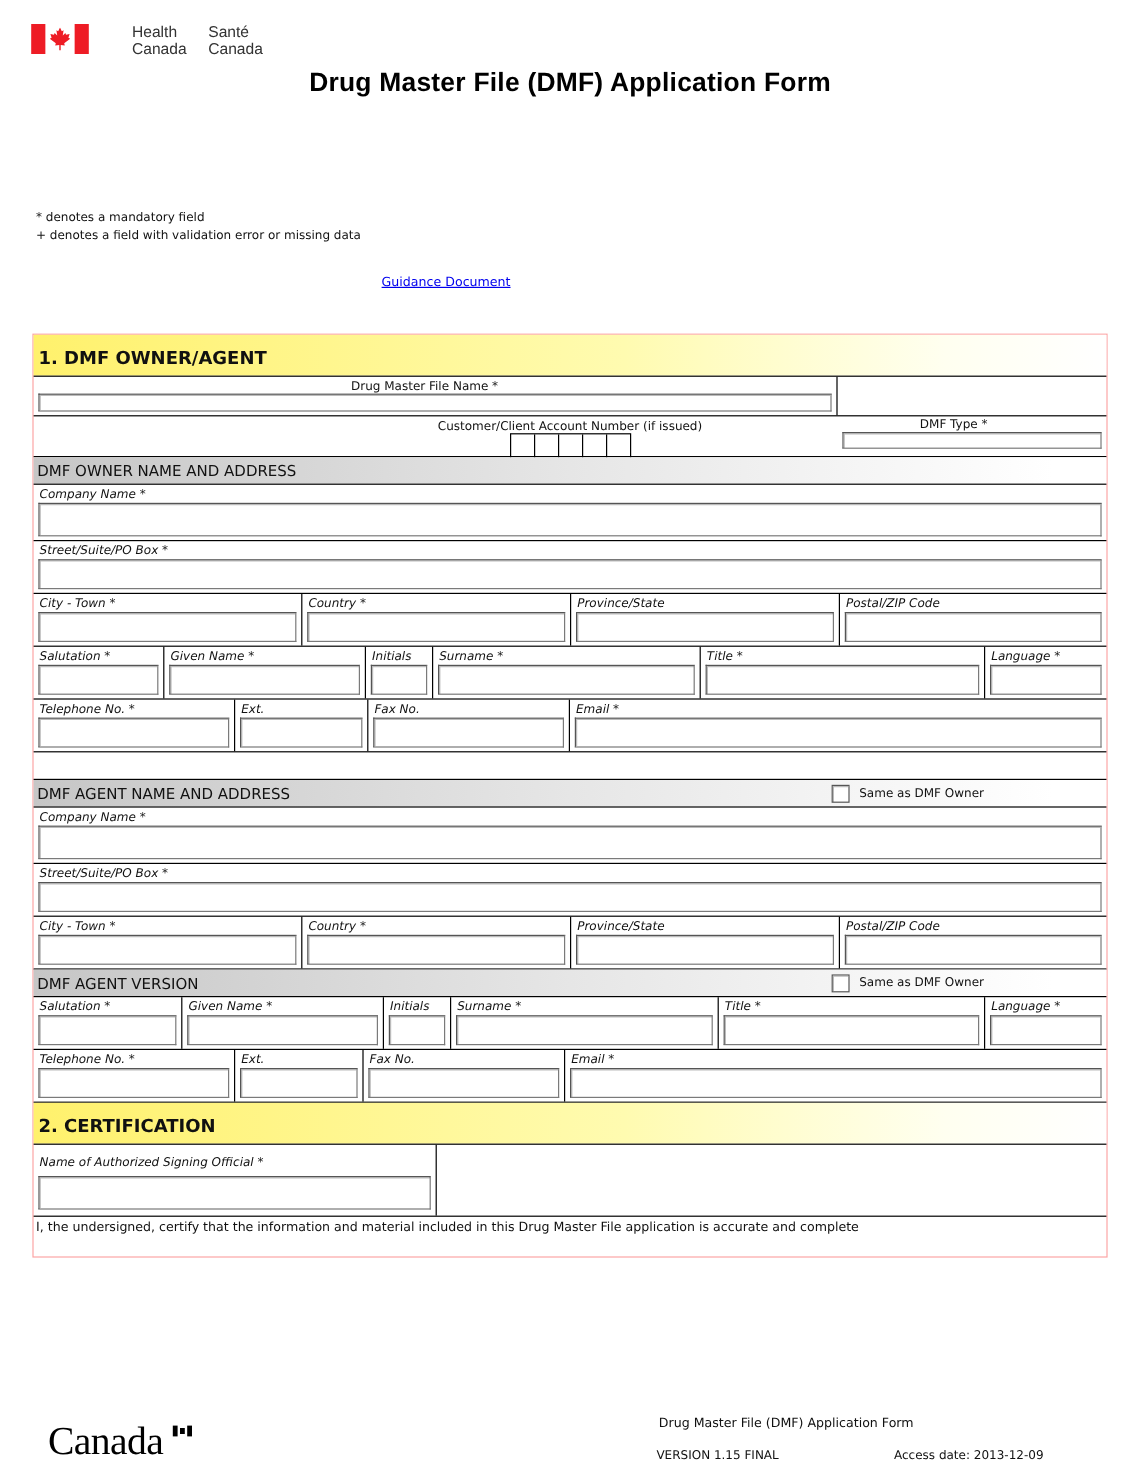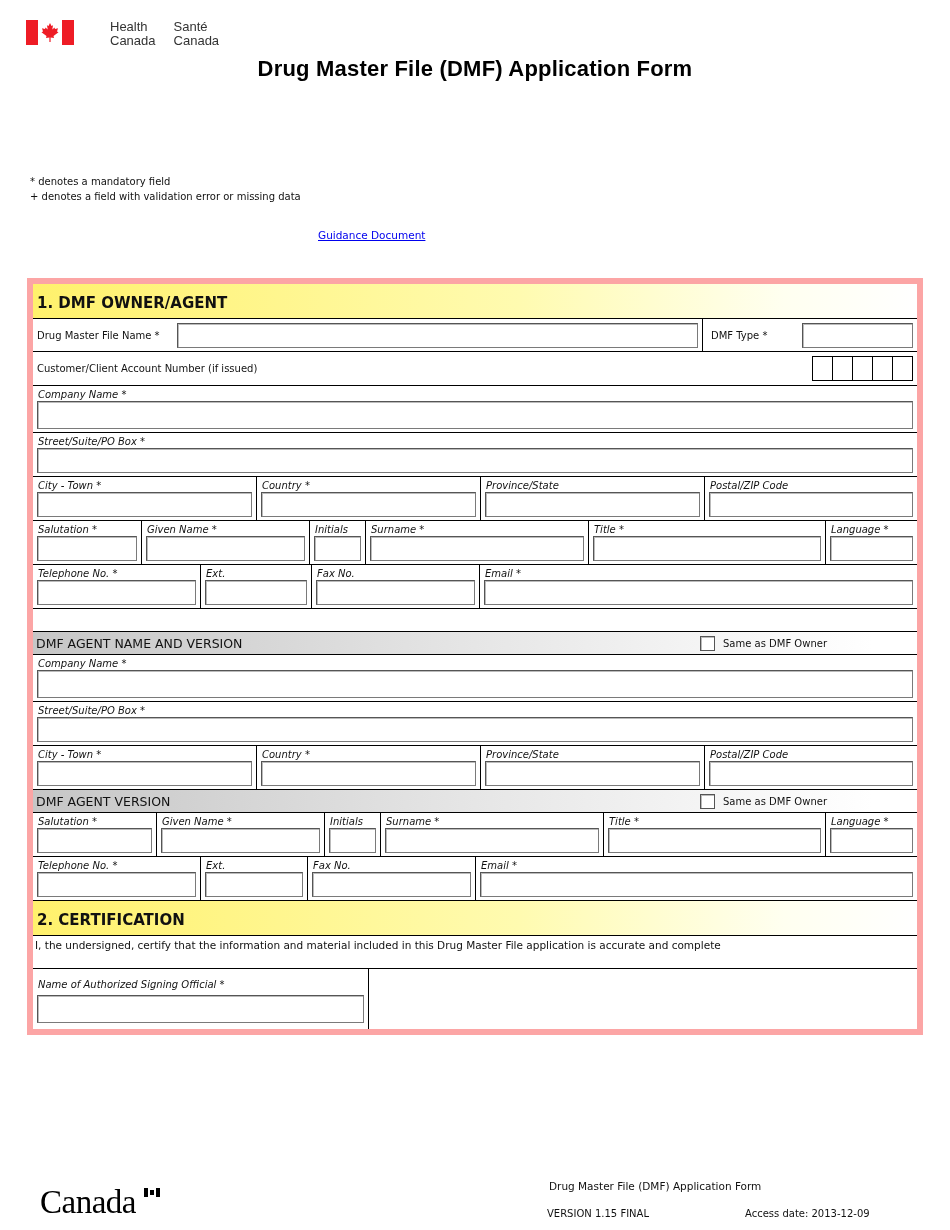--- a/index.html
+++ b/index.html
@@ -12,35 +12,35 @@
   .flag .mid { width: 24px; height: 25px; background: #fff; position: relative; }
   .flag .mid svg { position: absolute; left: 3px; top: 3px; }
   .wordmark { font-family: "Liberation Sans", sans-serif; font-size: 13px; line-height: 14px; color: #333; margin-left: 36px; }
   .wordmark.fr { margin-left: 18px; }
 
   .title { position: absolute; left: 0; width: 950px; top: 56px; text-align: center; font-family: "Liberation Sans", sans-serif; font-weight: bold; font-size: 22px; color: #000; letter-spacing: 0.2px; }
 
   .notes { position: absolute; left: 30px; top: 174px; font-size: 10px; line-height: 15px; color: #111; }
   .guidance { position: absolute; left: 318px; top: 229px; font-size: 10.5px; color: #0000ee; text-decoration: underline; cursor: pointer; }
 
-  .form { position: absolute; left: 27px; top: 278px; width: 896px; border: 6px solid #fca5a5; }
+  .form { position: absolute; left: 27px; top: 278px; width: 896px; border: 1px solid #fca5a5; }
   .row { display: flex; border-bottom: 1px solid #000; position: relative; }
   .row:last-child { border-bottom: none; }
   .sec-head { height: 35px; background: linear-gradient(to right, #fff16c 0%, #fffbb0 55%, #fffff0 85%, #ffffff 100%); font-weight: bold; font-size: 15px; padding: 10px 0 0 4px; }
   .sub-head { height: 23px; background: linear-gradient(to right, #c6c6c6 0%, #e6e6e6 50%, #ffffff 95%); font-size: 12.5px; padding: 4px 0 0 3px; align-items: flex-start; }
   .cell { border-right: 1px solid #000; padding: 2px 4px 3px 4px; font-size: 10px; }
   .cell:last-child { border-right: none; }
   .cell .lbl { display: block; height: 13px; line-height: 13px; padding-left: 1px; font-style: italic; }
   .inp { width: 100%; height: 25px; border: 1px solid #7a7a7a; border-top-color: #555; border-left-color: #555; box-shadow: inset 1px 1px 0 #bbb; background: #fff; font-size: 11px; padding: 0 4px; }
   .inp.tall { height: 28px; }
-  .inline-cell { display: flex; align-items: center; padding: 3px 4px; font-size: 10px; }
+  .inline-cell { display: flex; align-items: center; padding: 3px 4px; font-size: 10px; flex-direction: column; }
   .combs { display: flex; border: 1px solid #000; height: 25px; }
   .combs span { width: 21px; height: 23px; border-right: 1px solid #000; }
   .combs span:last-child { border-right: none; }
-  .chk-wrap { position: absolute; right: 90px; top: 4px; display: flex; align-items: center; font-size: 10px; margin-left: 14px; }
+  .chk-wrap { position: absolute; right: 102px; top: 4px; display: flex; align-items: center; font-size: 10px; margin-left: 14px; }
   .chk { width: 15px; height: 15px; border: 1px solid #555; background: #fff; margin-right: 8px; box-shadow: inset 1px 1px 0 #bbb; }
   .spacer { height: 23px; }
 
   .footer-logo { position: absolute; left: 40px; top: 1184px; font-family: "Liberation Serif", serif; font-size: 33px; color: #000; letter-spacing: -0.5px; }
   .footer-logo .mini-flag { position: absolute; left: 104px; top: 4px; display: flex; }
   .footer-logo .mini-flag i { display: block; width: 4px; height: 9px; background: #000; }
   .footer-logo .mini-flag b { display: block; width: 8px; height: 9px; position: relative; }
   .footer-logo .mini-flag b::after { content: ""; position: absolute; left: 2px; top: 2px; width: 4px; height: 5px; background: #000; }
   .foot-title { position: absolute; left: 549px; top: 1180px; font-size: 10.5px; color: #111; }
   .foot-version { position: absolute; left: 547px; top: 1208px; font-size: 10px; color: #111; }
@@ -83,38 +83,41 @@
   <div class="row sec-head">
     <span>1. DMF OWNER/AGENT</span>
   </div>
 
   <div class="row" style="height:33px;">
     <div class="inline-cell" style="width:670px; border-right:1px solid #000;">
       <span style="width:140px;">Drug Master File Name *</span>
       <input class="inp" style="flex: 1 1 0%;" value="">
     </div>
     <div class="inline-cell" style="flex:1;">
-      <span style="width:95px; padding-left:4px;">DMF Type *</span>
+      <span style="width:95px; padding-left:4px;margin-top:32px;">DMF Type *</span>
       <input class="inp" style="flex: 1 1 0%;" value="">
     </div>
   </div>
 
   <div class="row" style="height:34px;">
     <div class="inline-cell" style="flex:1; justify-content:space-between;">
       <span>Customer/Client Account Number (if issued)</span>
       <div class="combs">
         <span style="width:20px"></span>
           <span style="width:20px"></span>
           <span style="width:20px"></span>
           <span style="width:20px"></span>
           <span style="width:19px"></span>
       </div>
     </div>
   </div>
 
+  <div class="row sub-head">
+    <span>DMF OWNER NAME AND ADDRESS</span>
+  </div>
   <div class="row">
     <div class="cell" style="flex:1;">
       <span class="lbl">Company Name *</span>
       <input class="inp tall" style="">
     </div>
   </div>
   <div class="row">
     <div class="cell" style="flex:1;">
       <span class="lbl">Street/Suite/PO Box *</span>
       <input class="inp" style="">
@@ -179,21 +182,21 @@
       <input class="inp" style="">
     </div>
     <div class="cell" style="flex:1;">
       <span class="lbl">Email *</span>
       <input class="inp" style="">
     </div>
   </div>
   <div class="row spacer"></div>
 
   <div class="row sub-head">
-    <span>DMF AGENT NAME AND VERSION</span>
+    <span>DMF AGENT NAME AND ADDRESS</span>
     <label class="chk-wrap">
       <span class="chk"></span>
       <span>Same as DMF Owner</span>
     </label>
   </div>
   <div class="row">
     <div class="cell" style="flex:1;">
       <span class="lbl">Company Name *</span>
       <input class="inp tall" style="">
     </div>
@@ -271,29 +274,29 @@
     </div>
     <div class="cell" style="flex:1;">
       <span class="lbl">Email *</span>
       <input class="inp" style="">
     </div>
   </div>
 
   <div class="row sec-head">
     <span>2. CERTIFICATION</span>
   </div>
-  <div class="row" style="height:33px;">
-    <div style="padding:3px 2px; font-size:10.5px;">I, the undersigned, certify that the information and material included in this Drug Master File application is accurate and complete</div>
-  </div>
   <div class="row" style="height:60px;">
     <div class="cell" style="width:336px; padding-top:9px;">
       <span class="lbl" style="margin-bottom:4px;">Name of Authorized Signing Official *</span>
       <input class="inp tall" style="">
     </div>
     <div class="cell" style="flex:1;"></div>
+  </div>
+  <div class="row" style="height:33px;">
+    <div style="padding:3px 2px; font-size:10.5px;">I, the undersigned, certify that the information and material included in this Drug Master File application is accurate and complete</div>
   </div>
 </div>
 
 <div class="footer-logo">
   <span>Canada</span>
   <span class="mini-flag">
       <i></i>
       <b></b>
       <i></i>
     </span>

